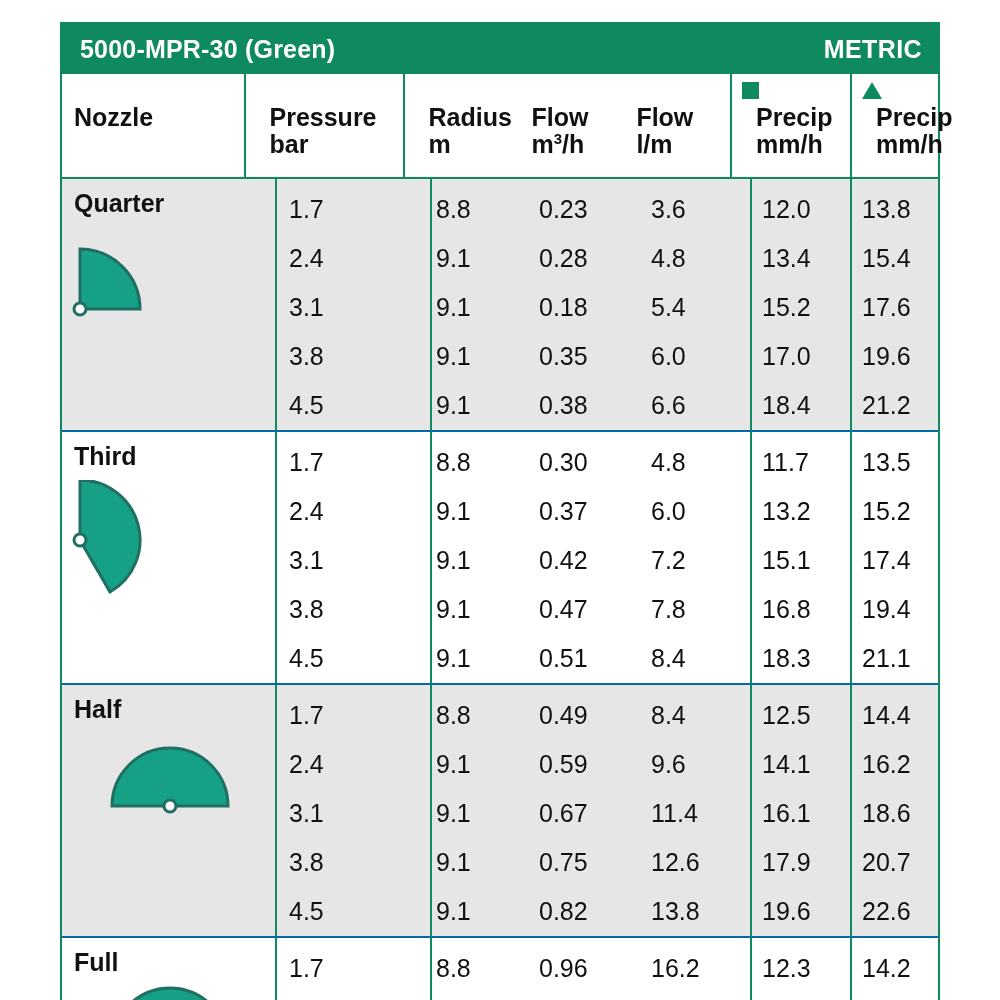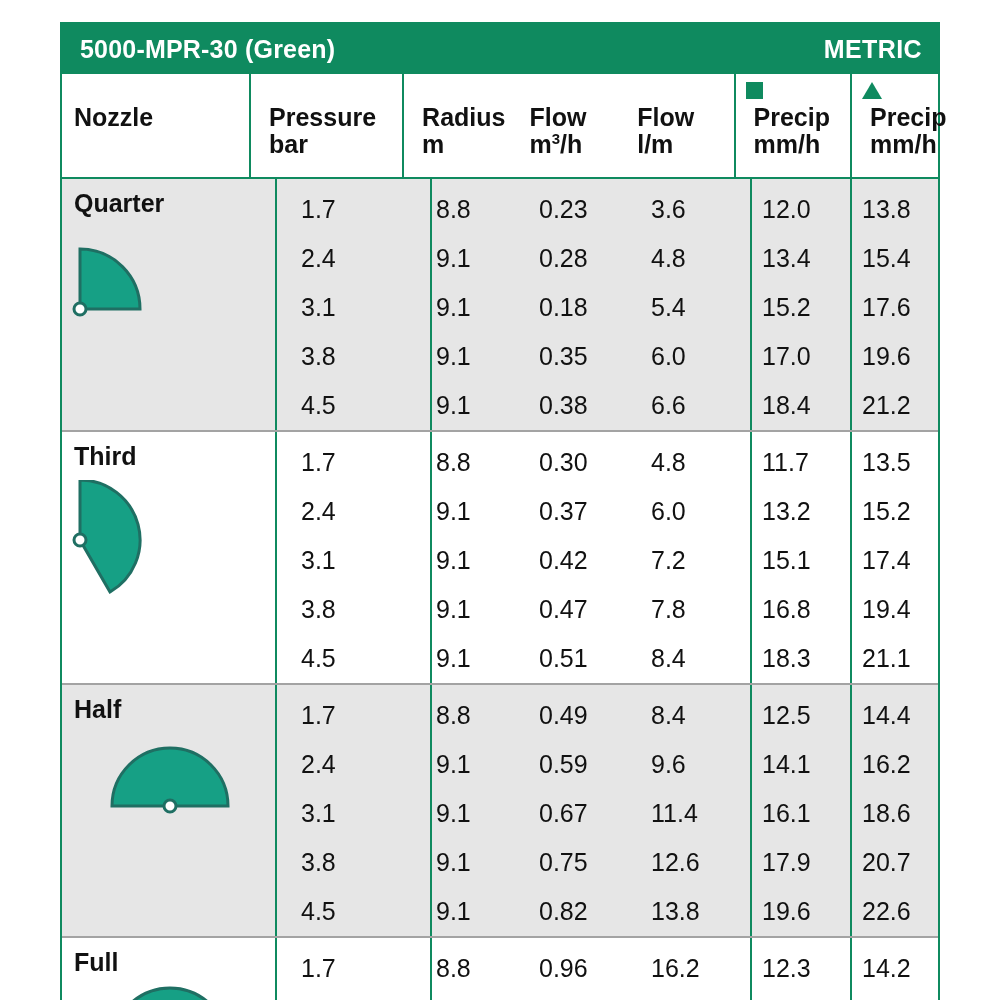--- a/index.html
+++ b/index.html
@@ -65,21 +65,21 @@
     position: relative;
     box-sizing: border-box;
     padding: 30px 0 0 0;
     font-size: 25px;
     font-weight: bold;
     color: #111111;
     line-height: 1.08;
   }
   .head-cell .l2 { display: block; font-weight: bold; }
 
-  .head-cell.with-rule { border-left: 2px solid #0f8a5f; padding-left: 18px; }
+  .head-cell.with-rule { border-left: 2px solid #0f8a5f; padding-left: 24px; }
 
   .marker {
     position: absolute;
     top: 8px;
     left: 10px;
   }
   .sq-marker {
     width: 17px; height: 17px;
     background: #0f8a5f;
   }
@@ -96,21 +96,21 @@
   .c-radius   { width: 105px; padding-left: 4px; margin-left: 6px; }
   .c-flow1    { width: 110px; padding-left: 4px; }
   .c-flow2    { width: 105px; padding-left: 6px; }
   .c-precip1  { width: 100px; padding-left: 10px; }
   .c-precip2  { width: 88px;  padding-left: 10px; }
 
   
   .group {
     display: flex;
     position: relative;
-    border-bottom: 2px solid #a3a3a3;
+    border-bottom: 2px solid #0369a1;
   }
   .group:last-child { border-bottom: none; }
   .group.shaded { background: #e6e6e6; }
 
   .group-label-col {
     width: 213px;
     position: relative;
     box-sizing: border-box;
   }
   .group-label {
@@ -136,21 +136,21 @@
     color: #111111;
     padding-top: 6px;
   }
   .dcol.with-rule { border-left: 2px solid #0f8a5f; }
   .dcol .cell {
     height: 49px;
     line-height: 49px;
     white-space: nowrap;
   }
 
-  .d-pressure { width: 155px; padding-left: 24px; }
+  .d-pressure { width: 155px; padding-left: 12px; }
   .d-radius   { width: 105px; padding-left: 4px; }
   .d-flow1    { width: 110px; padding-left: 4px; }
   .d-flow2    { width: 105px; padding-left: 6px; }
   .d-precip1  { width: 100px; padding-left: 10px; }
   .d-precip2  { width: 88px;  padding-left: 10px; }
 
   sup { font-size: 15px; vertical-align: super; }
 </style>
 </head>
 <body>

